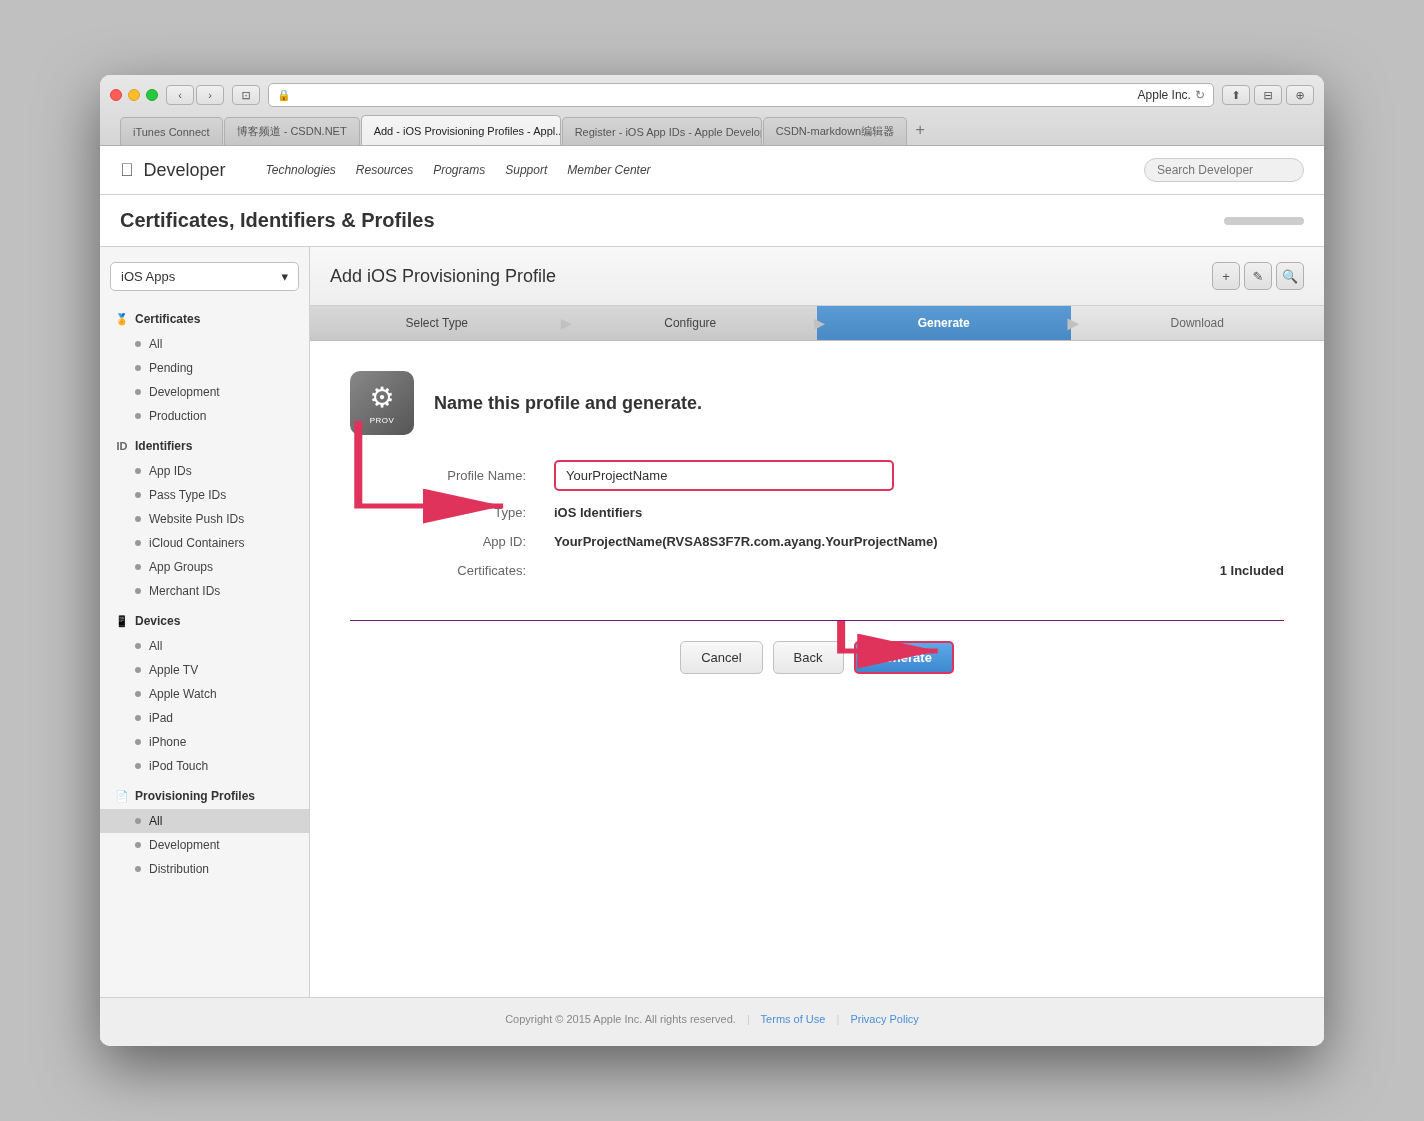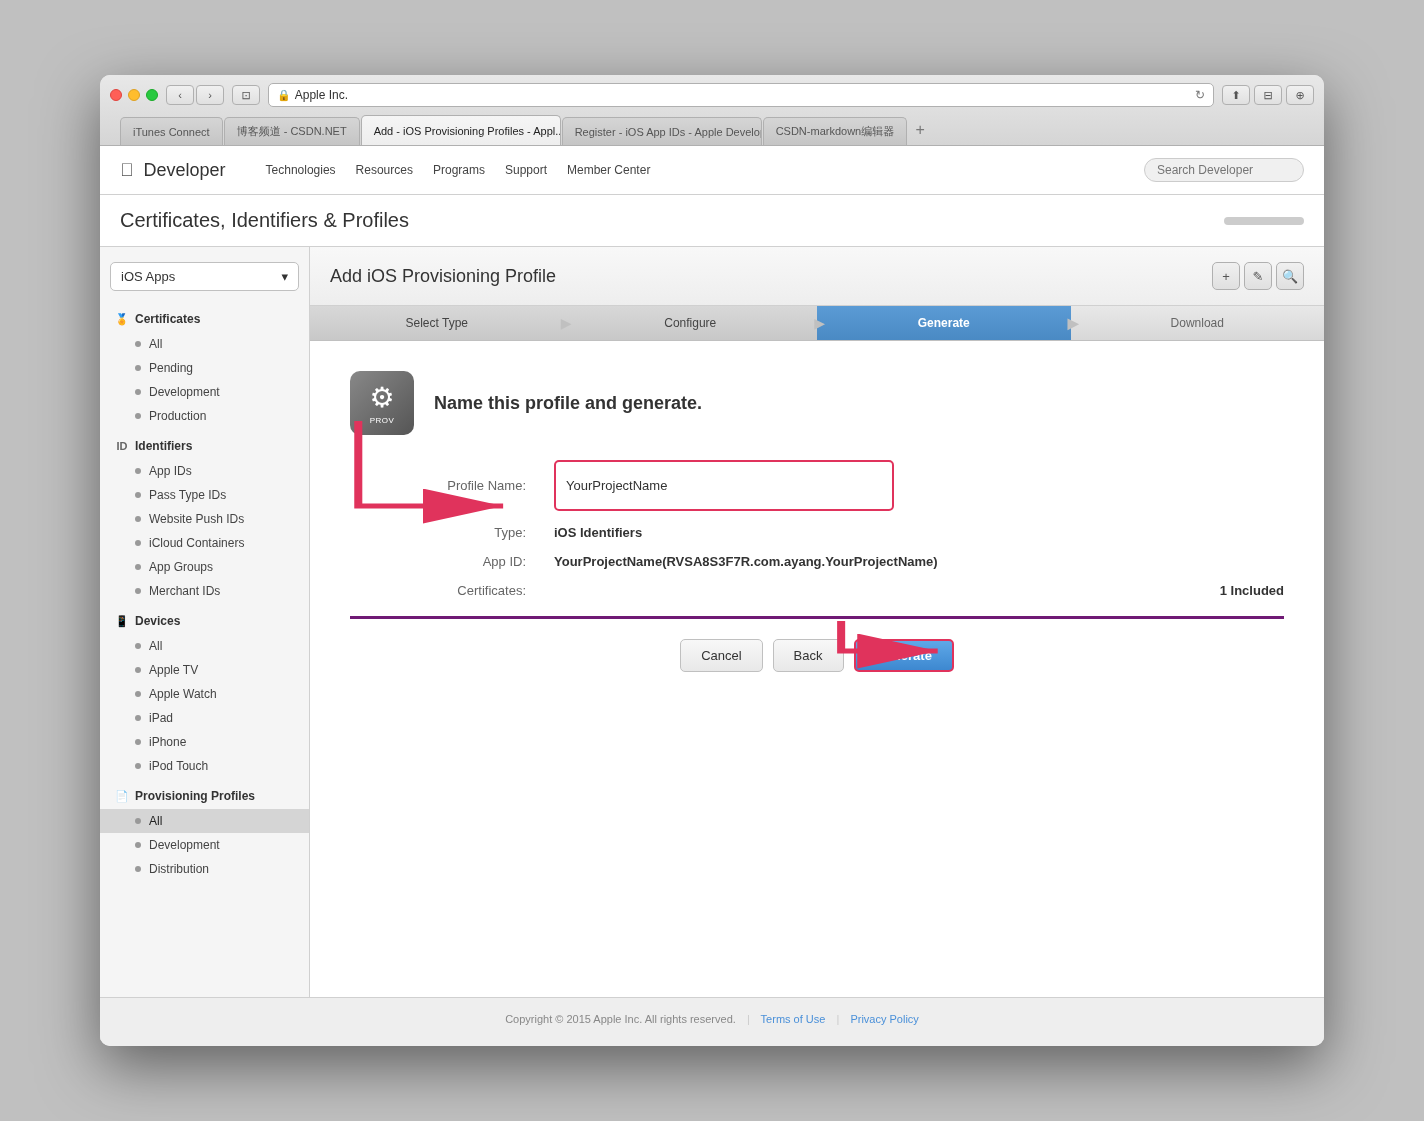--- a/index.html
+++ b/index.html
@@ -92,21 +92,21 @@
       align-items: center;
       background: white;
       border: 1px solid #b0b0b0;
       border-radius: 5px;
       padding: 2px 8px;
       height: 24px;
       gap: 4px;
     }
 
     .lock-icon { color: #4caf50; font-size: 11px; }
-    .address-text { font-size: 12px; color: #333; flex: 1; text-align: left; }
+    .address-text { font-size: 12px; color: #333; flex: 1; text-align: right; }
     .refresh-btn { color: #777; font-size: 12px; cursor: pointer; }
 
     .browser-actions {
       display: flex;
       gap: 4px;
     }
 
     .browser-action-btn {
       width: 28px;
       height: 20px;
@@ -201,20 +201,21 @@
       display: flex;
       gap: 20px;
       margin-left: 10px;
     }
 
     .top-nav-link {
       font-size: 12px;
       color: #444;
       cursor: pointer;
       text-decoration: none;
+      font-style: italic;
     }
 
     .search-box {
       margin-left: auto;
       background: #f0f0f0;
       border: 1px solid #ccc;
       border-radius: 12px;
       padding: 4px 12px;
       font-size: 12px;
       color: #999;
@@ -226,21 +227,21 @@
       background: white;
       border-bottom: 1px solid #d0d0d0;
       padding: 14px 20px;
       display: flex;
       align-items: center;
       justify-content: space-between;
     }
 
     .page-header-title {
       font-size: 20px;
-      font-weight: 400;
+      font-weight: 700;
       color: #333;
     }
 
     
     .main-layout {
       display: flex;
       min-height: 750px;
     }
 
     
@@ -463,35 +464,35 @@
       color: #333;
     }
 
     .form-value.bold {
       font-weight: 600;
     }
 
     .profile-name-input {
       border: 2px solid #e0335c;
       border-radius: 5px;
-      padding: 16px 10px;
+      padding: 6px 10px;
       font-size: 13px;
       width: 340px;
       outline: none;
       color: #333;
     }
 
     
     .button-row {
       display: flex;
       justify-content: center;
       gap: 10px;
-      margin-top: 18px;
+      margin-top: 42px;
       padding-top: 20px;
-      border-top: 3px solid #701a75;
+      border-top: 1px solid #701a75;
     }
 
     .btn {
       padding: 7px 20px;
       border-radius: 5px;
       font-size: 13px;
       cursor: pointer;
       border: 1px solid #c0c0c0;
     }
 

